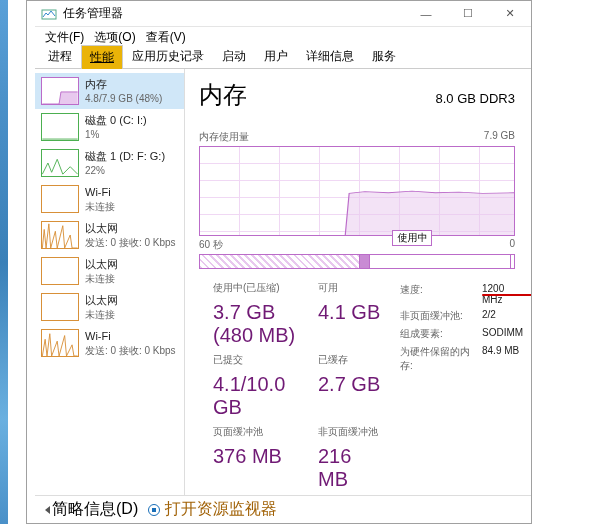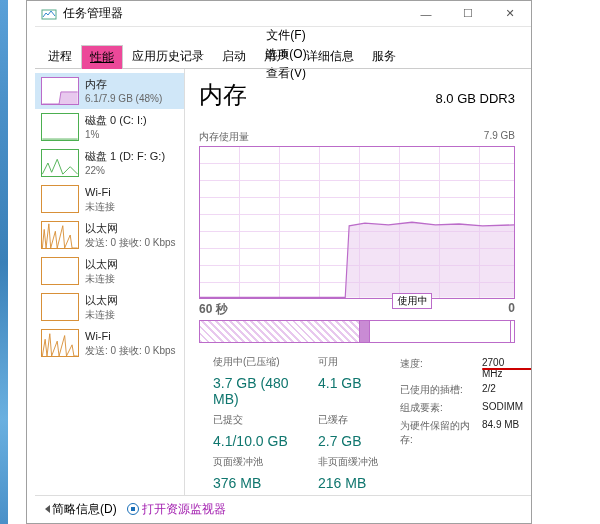--- a/index.html
+++ b/index.html
@@ -4,58 +4,58 @@
 <style>
 * { margin: 0; padding: 0; box-sizing: border-box; font-family: "Microsoft YaHei", "Segoe UI", sans-serif; }
 body { background: #fff; width: 600px; height: 524px; overflow: hidden; position: relative; }
 .left-strip { position: absolute; left: 0; top: 0; width: 8px; height: 524px; background: linear-gradient(#5aa0d8, #4a90c8 20%, #3a80b8 50%, #6ab0e0 80%, #4a90c8); z-index: 0; }
 .window { position: absolute; left: 26px; top: 0; width: 506px; height: 524px; background: #fff; border: 1px solid #a0a0a0; display: flex; flex-direction: column; padding-left: 8px; }
 .titlebar { height: 26px; display: flex; align-items: center; padding-left: 6px; border-bottom: 1px solid #e5e5e5; }
 .titlebar-icon { width: 16px; height: 16px; margin-right: 6px; }
 .titlebar-text { font-size: 12px; flex: 1; }
 .win-controls { display: flex; height: 100%; }
 .win-btn { width: 42px; display: flex; align-items: center; justify-content: center; font-size: 11px; color: #555; }
-.menubar { height: 20px; display: flex; align-items: center; padding-left: 6px; font-size: 12px; gap: 2px; flex-direction: column; }
+.menubar { height: 20px; display: flex; align-items: center; padding-left: 6px; font-size: 12px; gap: 2px; }
 .menubar span { padding: 0 4px; }
 .tabs { height: 22px; display: flex; align-items: end; font-size: 12px; border-bottom: 1px solid #ccc; padding-left: 4px; position: relative; }
 .tab { padding: 3px 8px; border: 1px solid transparent; border-bottom: none; }
-.tab.active { border-color: #ccc; background: #ec4899; position: relative; top: 1px; text-decoration: underline; }
+.tab.active { border-color: #ccc; background: #eab308; position: relative; top: 1px; text-decoration: underline; }
 .content { flex: 1; display: flex; overflow: hidden; }
 .sidebar { width: 150px; border-right: 1px solid #ddd; overflow-y: auto; padding: 4px 0; }
 .side-item { display: flex; padding: 4px 6px; gap: 6px; align-items: center; }
 .side-item.selected { background: #d0e7f8; }
 .thumb { width: 38px; height: 28px; border: 1px solid #888; background: #fff; display: flex; align-items: flex-end; }
 .thumb svg { width: 100%; height: 100%; }
 .side-text { font-size: 11px; line-height: 1.3; }
 .side-name { color: #222; }
 .side-sub { color: #666; font-size: 10px; }
 .main { flex: 1; padding: 10px 16px 4px 14px; overflow: hidden; display: flex; flex-direction: column; }
 .head-row { display: flex; justify-content: space-between; align-items: baseline; }
 .head-title { font-size: 24px; font-weight: 300; }
 .head-right { font-size: 13px; }
 .chart-label { font-size: 10px; color: #666; display: flex; justify-content: space-between; margin-top: 19px; }
 .chart { border: 1px solid #bb6bc9; height: 170px; margin-top: 2px; position: relative; background: repeating-linear-gradient(to right, transparent, transparent 39px, #f0d8f4 39px, #f0d8f4 40px), repeating-linear-gradient(to bottom, transparent, transparent 16px, #f0d8f4 16px, #f0d8f4 17px); }
 .chart svg { width: 100%; height: 100%; position: absolute; }
-.chart-bottom { font-size: 12px; color: #666; display: flex; justify-content: space-between; margin-top: 2px; font-weight: bold; }
+.chart-bottom { font-size: 10px; color: #666; display: flex; justify-content: space-between; margin-top: 2px; }
 .using-label { position: absolute; right: 26%; bottom: -11px; font-size: 10px; border: 1px solid #bb6bc9; background: #fff; padding: 0 4px; }
 .composition-label { font-size: 10px; color: #666; margin-top: 10px; }
 .composition { border: 1px solid #bb6bc9; height: 26px; margin-top: 2px; display: flex; }
 .composition div { border-right: 1px solid #bb6bc9; }
 .comp-a { width: 51%; background: repeating-linear-gradient(45deg, #e8c8ee, #e8c8ee 2px, #fff 2px, #fff 5px); }
 .comp-b { width: 3%; background: #c98bd4; }
 .comp-c { width: 45%; background: #fff; }
 .stats { display: flex; margin-top: 12px; gap: 14px; }
 .stats-left { display: grid; grid-template-columns: 105px 68px; row-gap: 6px; margin-left: 14px; }
 .stat-label { font-size: 10px; color: #666; }
-.stat-value { font-size: 14px; color: #0f766e; }
+.stat-value { font-size: 20px; color: #701a75; }
 .stats-right { font-size: 10px; color: #666; display: grid; grid-template-columns: 82px auto; row-gap: 4px; align-content: start; position: relative; margin-top: 2px; }
 .stats-right .val { color: #222; }
 .underline { width: 68px; height: 2px; background: #c00; position: absolute; top: 11px; left: 82px; border-radius: 2px; }
-.footer { height: 28px; border-top: 1px solid #ddd; display: flex; align-items: center; padding-left: 10px; font-size: 12px; gap: 10px; }
-.footer .link { color: #a21caf; }
+.footer { height: 28px; border-top: 1px solid #ddd; display: flex; align-items: center; padding-left: 10px; font-size: 16px; gap: 10px; }
+.footer .link { color: #a16207; }
 .chev { display: inline-block; width: 0; height: 0; border-top: 4px solid transparent; border-bottom: 4px solid transparent; border-right: 5px solid #555; margin-right: 2px; vertical-align: 0; }
 .circ { display: inline-block; width: 12px; height: 12px; border: 1px solid #1a6fb8; border-radius: 50%; position: relative; vertical-align: -2px; }
 .circ::after { content: ""; width: 4px; height: 4px; background: #1a6fb8; position: absolute; top: 3px; left: 3px; }
 </style>
 </head>
 <body>
 
 <div class="left-strip"></div>
 
 <div class="window">
@@ -93,21 +93,21 @@
     <div class="sidebar" id="sidebar">
         <div class="side-item selected">
           <div class="thumb" style="border-color:#bb6bc9">
             <svg viewBox="0 0 38 28">
               <path d="M0 28 L18 28 L20 15 L38 15 L38 28 Z" fill="#e8c8ee"></path>
               <path d="M0 28 L18 28 L20 15 L38 15" fill="none" stroke="#bb6bc9"></path>
             </svg>
           </div>
           <div class="side-text">
             <div class="side-name">内存</div>
-            <div class="side-sub">6.1/7.9 GB (48%)</div>
+            <div class="side-sub">4.8/7.9 GB (48%)</div>
           </div>
         </div>
         <div class="side-item">
           <div class="thumb" style="border-color:#4caf50">
             <svg viewBox="0 0 38 28">
               <path d="M0 27 L38 27" stroke="#4caf50"></path>
             </svg>
           </div>
           <div class="side-text">
             <div class="side-name">磁盘 0 (C: I:)</div>
@@ -214,22 +214,22 @@
             <div class="stat-label" style="grid-area: 3 / 2;">已缓存</div>
             <div class="stat-value" style="grid-area: 4 / 2;">2.7 GB</div>
             <div class="stat-label" style="grid-area: 5 / 1;">页面缓冲池</div>
             <div class="stat-value" style="grid-area: 6 / 1;">376 MB</div>
             <div class="stat-label" style="grid-area: 5 / 2;">非页面缓冲池</div>
             <div class="stat-value" style="grid-area: 6 / 2;">216 MB</div>
           </div>
         <div class="stats-right" id="stats-right">
           <div class="underline"></div>
         <div>速度:</div>
-            <div class="val">2700 MHz</div>
-            <div>已使用的插槽:</div>
+            <div class="val">1200 MHz</div>
+            <div>非页面缓冲池:</div>
             <div class="val">2/2</div>
             <div>组成要素:</div>
             <div class="val">SODIMM</div>
             <div>为硬件保留的内存:</div>
             <div class="val">84.9 MB</div>
           </div>
       </div>
     </div>
   </div>
 

